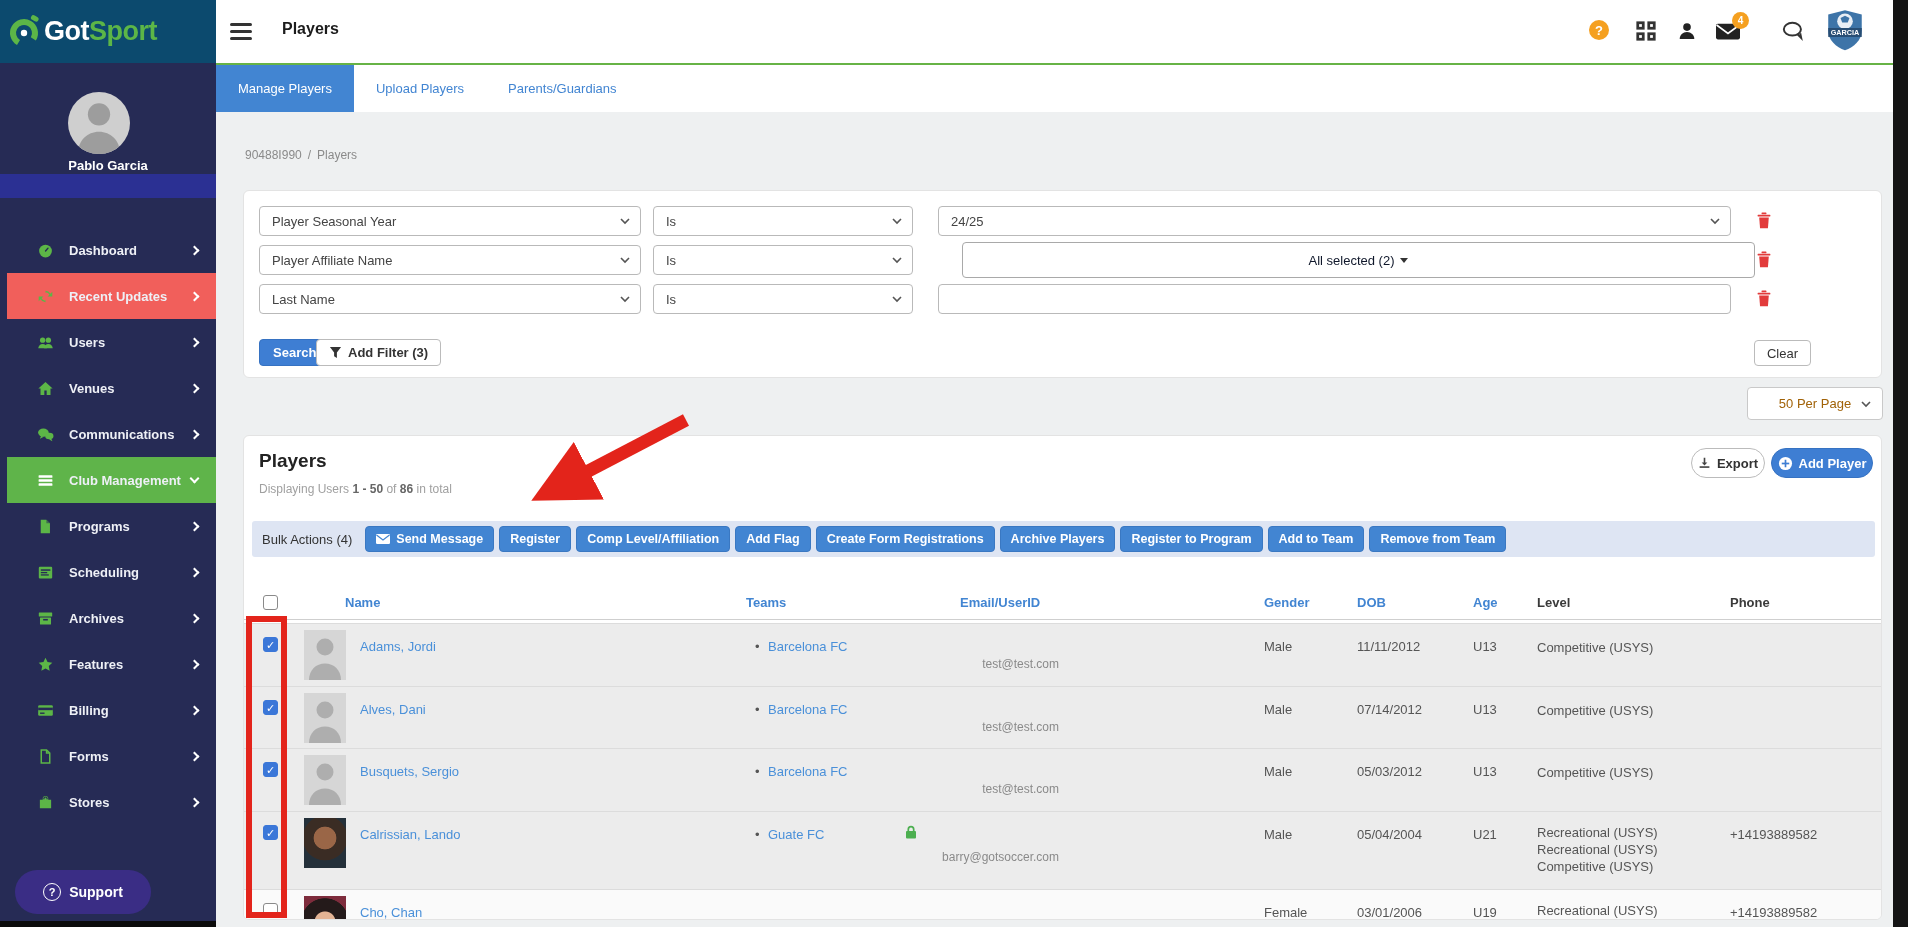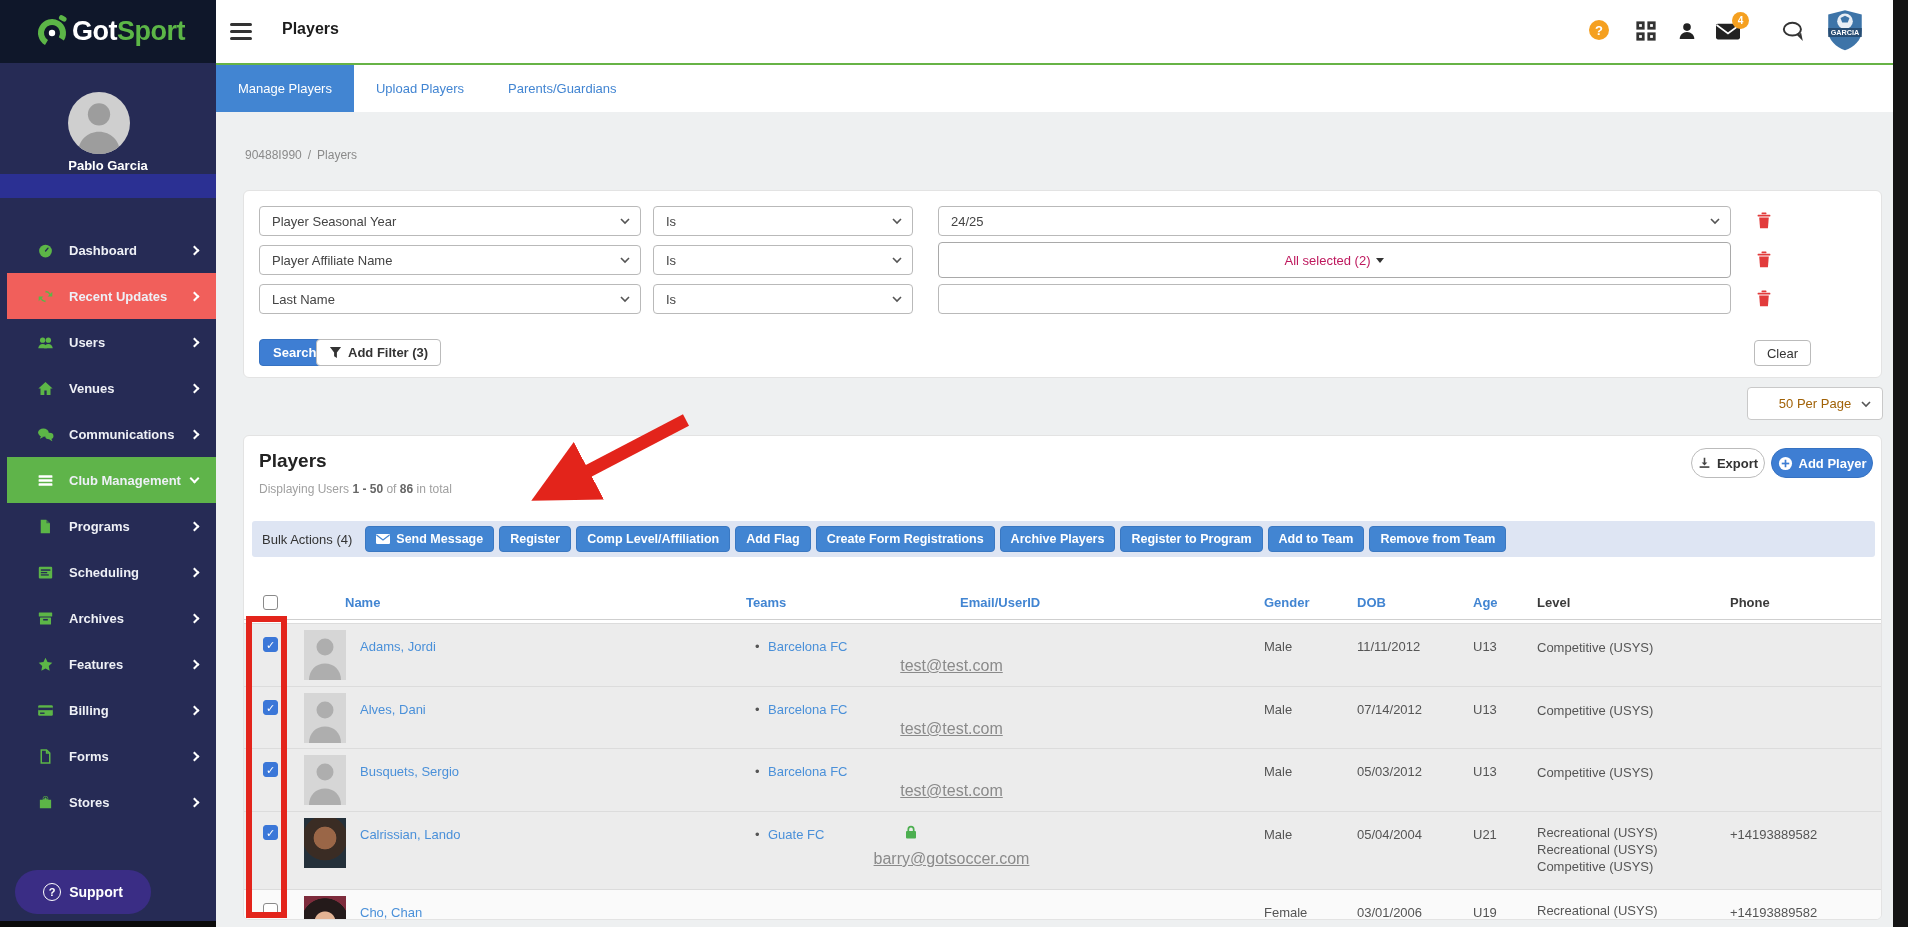--- a/index.html
+++ b/index.html
@@ -1,21 +1,21 @@
 <!DOCTYPE html>
 <html><head>
 <meta charset="utf-8">
 <style>
   * { margin:0; padding:0; box-sizing:border-box; }
   body { font-family:"Liberation Sans", sans-serif; background:#fff; }
   #app { position:relative; width:1908px; height:927px; overflow:hidden; background:#fff; }
 
   
   #sidebar { position:absolute; left:0; top:0; width:216px; height:927px; background:#262b55; }
-  #logo-band { position:absolute; left:0; top:0; width:216px; height:63px; background:#0f172a; display:flex; align-items:center; padding-left:32px; }
+  #logo-band { position:absolute; left:0; top:0; width:216px; height:63px; background:#0c4a6e; display:flex; align-items:center; padding-left:4px; }
   .logo-text { font-size:27px; font-weight:bold; letter-spacing:-0.5px; }
   .logo-got { color:#ffffff; } .logo-sport { color:#5cb647; }
   #side-avatar { position:absolute; left:68px; top:92px; width:62px; height:62px; border-radius:50%; background:#cfcfcf; overflow:hidden; }
   #side-avatar svg { width:62px; height:62px; }
   #side-username { position:absolute; left:0; top:158px; width:216px; text-align:center; color:#fff; font-size:13px; font-weight:bold; }
   #side-blueband { position:absolute; left:0; top:174px; width:216px; height:24px; background:#2b3093; }
   #side-menu { position:absolute; left:0; top:227px; width:216px;padding-left:7px; }
   .side-item { position:relative; height:46px; display:flex; align-items:center; padding:0 18px 0 30px; cursor:pointer; }
   .side-item .ic { width:17px; height:17px; margin-right:15px; display:inline-flex; color:#5cb647; }
   .side-item .ic svg { width:17px; height:17px; fill:#5cb647; }
@@ -50,21 +50,21 @@
   #content { position:absolute; left:0; top:112px; width:1677px; height:815px; background:#eef0f1; overflow:hidden; }
   #breadcrumb { position:absolute; left:29px; top:36px; font-size:12px; color:#8a8a8a; }
   #breadcrumb span { margin-right:6px; }
 
   .panel { position:absolute; left:27px; width:1639px; background:#fff; border:1px solid #e3e3e3; border-radius:6px; }
   #panel-filters { top:78px; height:188px; }
   #panel-players { top:323px; height:485px; overflow:hidden; }
 
   .sel { position:absolute; height:30px; border:1px solid #b9b9b9; border-radius:4px; background:#fff; display:flex; align-items:center; padding:0 12px; font-size:13px; color:#444; cursor:pointer; }
   .sel .chevsvg { position:absolute; right:10px; top:11px; }
-  .multisel { position:absolute; height:36px; border:1px solid #a9a9a9; border-radius:4px; background:#fff; display:flex; align-items:center; justify-content:center; font-size:13px; color:#be185d; cursor:pointer; }
+  .multisel { position:absolute; height:36px; border:1px solid #a9a9a9; border-radius:4px; background:#fff; display:flex; align-items:center; justify-content:center; font-size:13px; color:#0f172a; cursor:pointer;margin-left:24px; }
   .caret { display:inline-block; margin-left:6px; border-left:4px solid transparent; border-right:4px solid transparent; border-top:5px solid #333; }
   .txtinput { position:absolute; height:30px; border:1px solid #b9b9b9; border-radius:4px; background:#fff; padding:0 10px; font-size:13px; color:#333; font-family:"Liberation Sans",sans-serif; }
   .trash { position:absolute; width:16px; height:18px; cursor:pointer; }
 
   .btn-blue { background:#3e7ed3; color:#fff; border:1px solid #3672c2; border-radius:4px; font-size:13px; font-weight:bold; display:inline-flex; align-items:center; justify-content:center; cursor:pointer; }
   .btn-white { background:#fff; color:#333; border:1px solid #bbb; border-radius:4px; font-size:13px; display:inline-flex; align-items:center; justify-content:center; cursor:pointer; }
 
   #search-btn { position:absolute; left:15px; top:148px; height:27px; padding:0 13px; }
   #addfilter-btn { position:absolute; left:72px; top:148px; height:27px; padding:0 12px; gap:6px; font-weight:bold; }
   #clear-btn { position:absolute; left:1510px; top:149px; height:26px; width:57px; }
@@ -89,21 +89,21 @@
   .trow.checked { background:#ececec; } .trow.unchecked { background:#fafafa; }
   .cb { position:absolute; left:19px; top:13px; width:15px; height:15px; border-radius:3px; cursor:pointer; }
   .cb.on { background:#3b77d8; border:1px solid #3b77d8; color:#fff; font-size:11px; line-height:14px; text-align:center; }
   .cb.off { background:#fff; border:1.5px solid #8a8a8a; }
   .avatar { position:absolute; left:60px; top:6px; width:42px; height:50px; background:#d6d6d6; overflow:hidden; }
   .avatar svg { width:42px; height:50px; }
   .avatar.photo-man { background:radial-gradient(circle at 50% 40%, #9a6647 0 30%, #3a2c24 32% 60%, #24303a 62%); }
   .avatar.photo-girl { background:radial-gradient(circle at 50% 52%, #e3b394 0 30%, #241a1a 33% 70%, #7e2c3c 72%); }
   .rlink { position:absolute; font-size:13px; color:#4a90d9; text-decoration:none; cursor:pointer; }
   .bullet { position:absolute; color:#555; font-size:13px; }
-  .email { position:absolute; left:600px; width:215px; text-align:center; font-size:16px; color:#8a8a8a;text-decoration:underline; }
+  .email { position:absolute; left:600px; width:215px; text-align:right; font-size:12px; color:#8a8a8a; }
   .cellval { position:absolute; font-size:13px; color:#555; }
   .levels { position:absolute; left:1293px; font-size:13px; color:#555; line-height:17px; }
   .lockic { position:absolute; left:660px; top:13px; width:14px; height:14px; }
 
   
   #anno-box { position:absolute; left:30px; top:504px; width:41px; height:302px; border:6px solid #e3241b; z-index:60; pointer-events:none; }
   #anno-arrow { position:absolute; left:0; top:0; width:1677px; height:815px; z-index:61; pointer-events:none; }
 </style>
 </head>
 <body>

